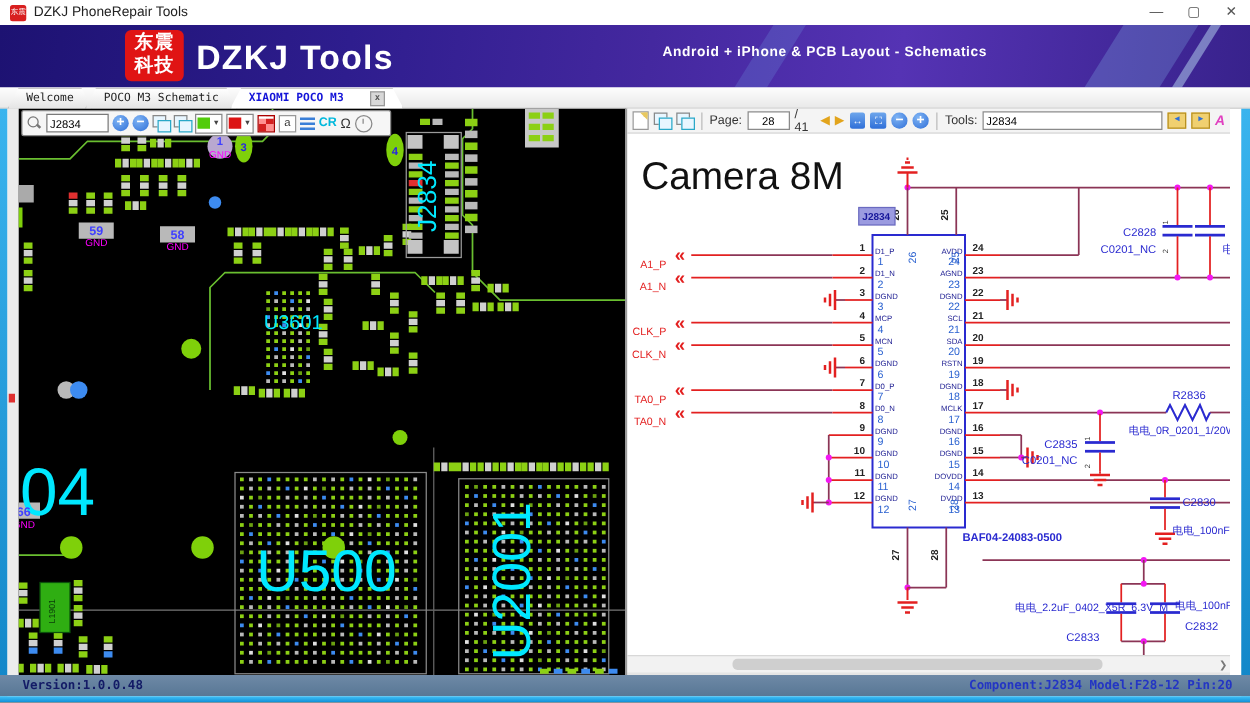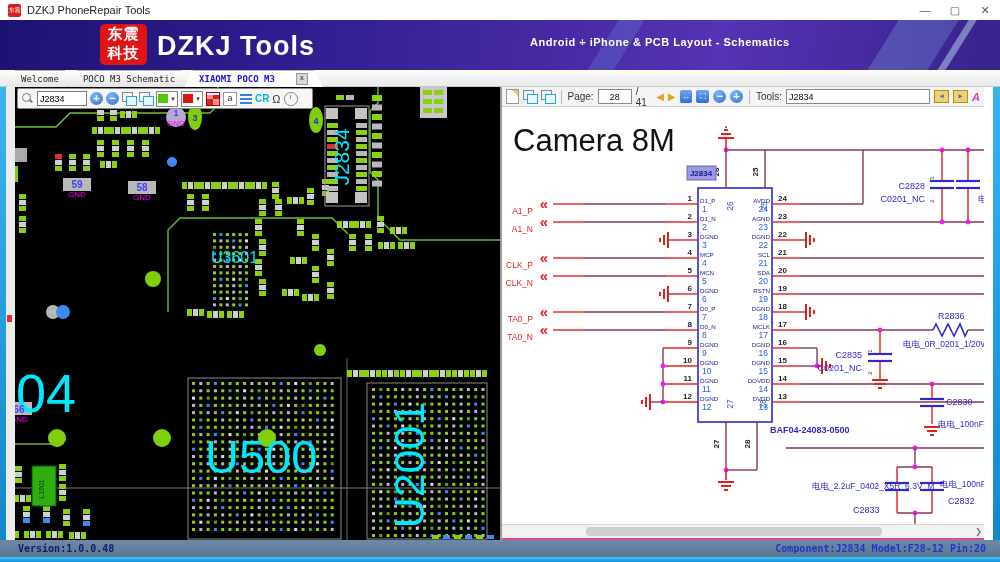--- a/index.html
+++ b/index.html
@@ -31,21 +31,21 @@
   .tab.active{background:#fff;color:#1414d8;font-weight:bold;display:flex;align-items:center;gap:21px;}
   .tabclose{width:10px;height:10px;background:#d8d8d8;border:1px solid #999;font-size:7px;line-height:8px;
     text-align:center;color:#555;}
   
   .sideborder{position:absolute;top:87px;height:470px;width:6px;background:linear-gradient(180deg,#3ab4ee,#1286c8);}
   .lb{left:0;} .rb{left:993px;width:7px;}
   .lscroll{position:absolute;left:6px;top:87px;width:9px;height:453px;background:#ececec;border-right:1px solid #d0d0d0;}
   .lscroll .mark{position:absolute;left:1px;top:228px;width:5px;height:7px;background:#e03030;}
   .pcbpane{position:absolute;left:15px;top:87px;width:486px;height:453px;background:#000;}
   .divider{position:absolute;left:500px;top:87px;width:2px;height:453px;background:#9a9a9a;}
-  .rightpane{position:absolute;left:502px;top:87px;width:482px;height:453px;background:#ec4899;}
+  .rightpane{position:absolute;left:502px;top:87px;width:482px;height:453px;background:#e5e5e5;}
   
   .pcbtoolbar{position:absolute;left:2px;top:1px;width:288px;height:19px;background:#f6f6f6;
     border:1px solid #8a8a8a;border-radius:2px;display:flex;align-items:center;gap:3px;padding:0 3px;box-sizing:content-box;z-index:5;}
   .pcbtoolbar input{width:44px;height:13px;font-size:9px;border:1px solid #7a7a7a;padding:0 2px;}
   .cir{width:13px;height:13px;border-radius:50%;background:radial-gradient(circle at 35% 30%,#7fb4f4,#2f6fd8);
     color:#fff;font-size:11px;line-height:12px;text-align:center;font-weight:bold;}
   .layers{position:relative;width:14px;height:13px;}
   .layers i{position:absolute;width:9px;height:8px;border:1px solid #888;background:#e8f6ff;display:block;}
   .layers i:first-child{left:0;top:0;} .layers i:last-child{left:4px;top:4px;border-color:#2aa8c8;}
   .swatch{display:flex;align-items:center;border:1px solid #888;background:#fff;height:12px;padding:1px;}

